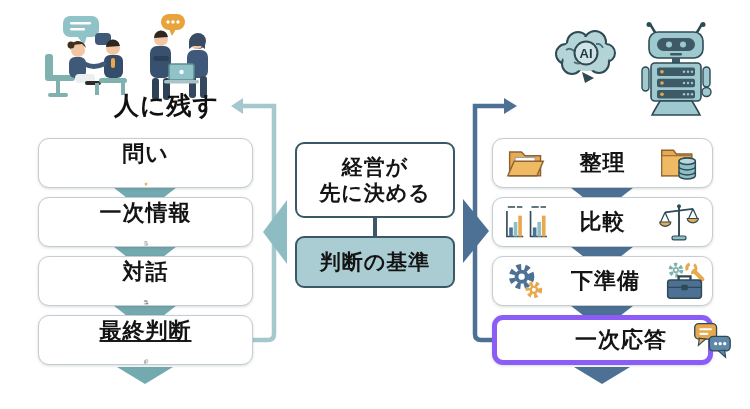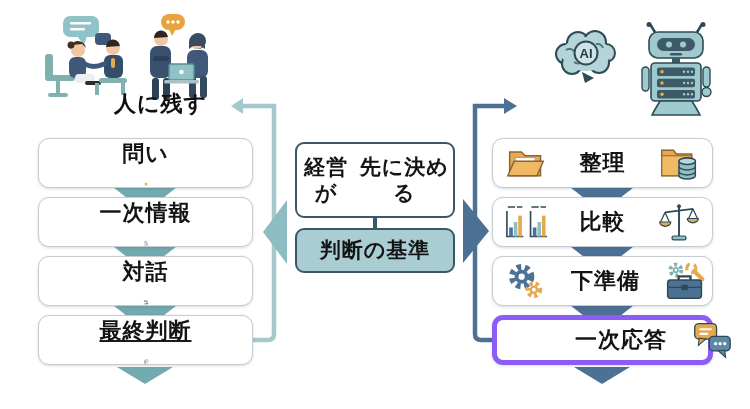--- a/index.html
+++ b/index.html
@@ -11,25 +11,25 @@
   #flow-layer{position:absolute;left:0;top:0;width:750px;height:409px;z-index:1;}
   .row-box{
     position:absolute;height:50px;background:#fff;border:1.5px solid #c6ccd1;border-radius:11px;
     box-shadow:0 1px 3px rgba(60,80,90,.20);z-index:2;box-sizing:border-box;
   }
   .left-box{left:38px;width:215px;display:flex;align-items:center;justify-content:center;gap:13px;flex-direction:column;}
   .right-box{left:492px;width:221px;display:grid;grid-template-columns:46px 1fr 46px;align-items:center;justify-items:center;padding:0 10px;gap:22px;}
   .row-label{font-size:22px;font-weight:bold;color:#141414;letter-spacing:1px;white-space:nowrap;}
   .hl-border{border:5px solid #8b5cf6;}
   .side-title{
-    position:absolute;z-index:2;font-size:22px;font-weight:bold;color:#101010;letter-spacing:1px;white-space:nowrap;
+    position:absolute;z-index:2;font-size:25px;font-weight:bold;color:#101010;letter-spacing:1px;white-space:nowrap;
   }
   .center-box{
     position:absolute;left:295px;width:160px;z-index:2;background:#fff;border:2.5px solid #3a5868;border-radius:9px;
-    display:flex;flex-direction:row;align-items:center;justify-content:center;
+    display:flex;flex-direction:column;align-items:center;justify-content:center;
     font-size:21px;font-weight:bold;color:#141414;letter-spacing:1px;box-sizing:border-box;text-align:center;line-height:1.25;
   }
   #center-bottom-box{background:#a9cdd2;}
   #center-connector{position:absolute;left:373px;top:216px;width:4px;height:23px;background:#3a5868;z-index:1;}
   .icon-svg{display:block;}
 </style>
 </head>
 <body>
 
 <div id="canvas">
@@ -164,21 +164,21 @@
     <path d="M24,79 h32 q6,10 8,14 h-48 q2,-4 8,-14 z" fill="#9ec9cf" stroke="#2e4a55" stroke-width="1.6"></path>
   </svg>
 
   <div class="side-title" style="left:114px;top:89px;">人に残す</div>
 
   <div class="center-box" style="top:142px;height:76px;">
     <span>経営が</span>
     <span>先に決める</span>
   </div>
   <div id="center-connector"></div>
-  <div class="center-box" id="center-bottom-box" style="top:228px;height:45px;">
+  <div class="center-box" id="center-bottom-box" style="top:236px;height:52px;">
     <span>判断の基準</span>
   </div>
 
   <div class="row-box left-box" style="top:138px;">
     <span class="row-label">問い</span>
     <svg class="icon-svg" width="42" height="42" viewBox="0 0 48 48">
       <g stroke="#e8b04f" stroke-width="2" stroke-linecap="round">
         <line x1="9" y1="9" x2="13" y2="13"></line>
           <line x1="39" y1="9" x2="35" y2="13"></line>
         <line x1="6" y1="21" x2="11" y2="21"></line>

